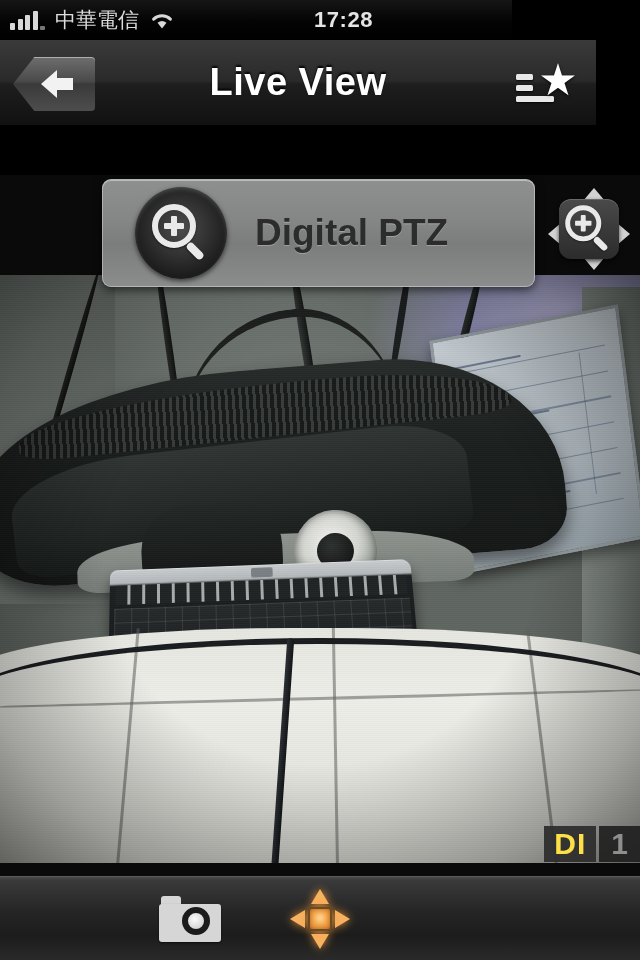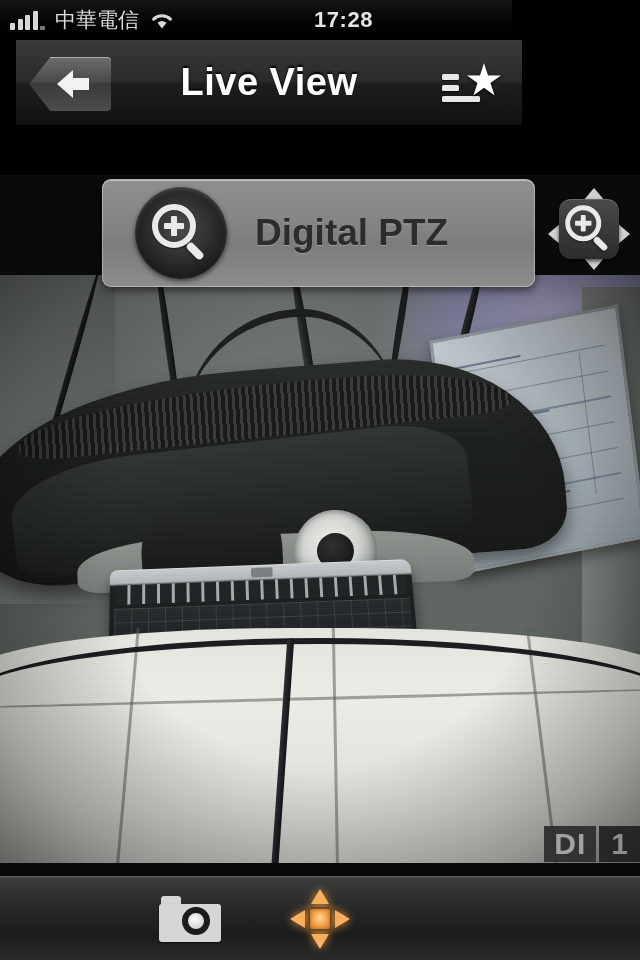--- a/index.html
+++ b/index.html
@@ -47,21 +47,21 @@
   .bt-icon .e { left:-1px; top:14.6px; width:9px; height:2.4px; transform: rotate(45deg); transform-origin: left center;}
 
   .batt-pct { font-size: 21px; font-weight: bold; color: #e2e2e2; }
   .batt { width: 34px; height: 18px; border: 2px solid #d8d8d8; border-radius: 3px; position: relative; display:flex; align-items:center;}
   .batt::after { content:""; position:absolute; right:-5px; top:5px; width:3px; height:8px; background:#d8d8d8; border-radius:0 2px 2px 0;}
   .batt .fill { height: 10px; width: 22px; background:#d8d8d8; margin-left:2px; border-radius:1px;}
   .batt .plug { position:absolute; right:3px; top:3px; width:8px; height:8px; background:#d8d8d8;}
 
   
   .navbar {
-    position: absolute; top: 40px; left: 16px; width: 506px; height: 86px;
+    position: absolute; top: 40px; left: 0; width: 596px; height: 86px;
     background: linear-gradient(180deg, #3a3a3a 0%, #2a2a2a 48%, #1e1e1e 52%, #111 100%);
     border-bottom: 1px solid #000;
     display:flex; align-items:center;
   }
   .nav-title {
     position:absolute; left:0; right:0; text-align:center;
     font-size: 38px; font-weight: bold; color: #ffffff;
     text-shadow: 0 -2px 2px rgba(0,0,0,0.9);
     letter-spacing: 0.5px;
   }
@@ -263,21 +263,21 @@
   .scanline {
     position:absolute; inset:0; pointer-events:none;
     background: repeating-linear-gradient(0deg, rgba(255,255,255,.02) 0px, rgba(255,255,255,.02) 1px, rgba(0,0,0,.02) 1px, rgba(0,0,0,.02) 2px);
   }
 
   
   .di-overlay {
     position:absolute; right:0; bottom:14px; display:flex; align-items:center; gap:3px;
   }
   .di-badge {
-    background: rgba(46,46,46,0.95); color:#a3a3a3; font-size: 30px; font-weight:bold;
+    background: rgba(46,46,46,0.95); color:#fde047; font-size: 30px; font-weight:bold;
     padding: 1px 10px; letter-spacing:1px;
   }
   .di-num {
     background: rgba(30,30,30,0.9); color:#8e8e8e; font-size: 30px; font-weight:bold;
     padding: 1px 12px;
   }
 
   
   .ptz-toast {
     position:absolute; left:102px; top:179px; width:433px; height:108px;

